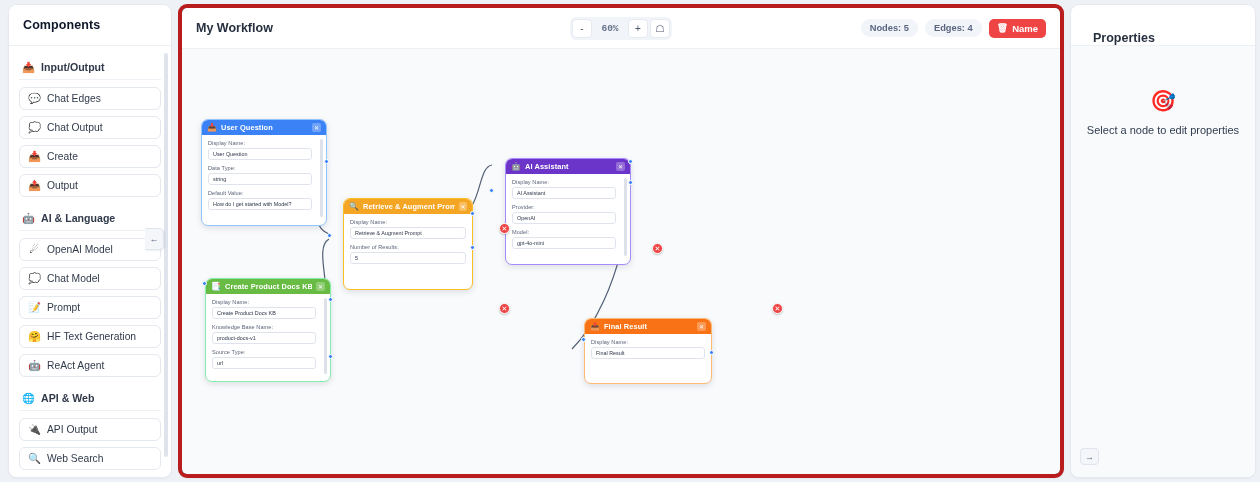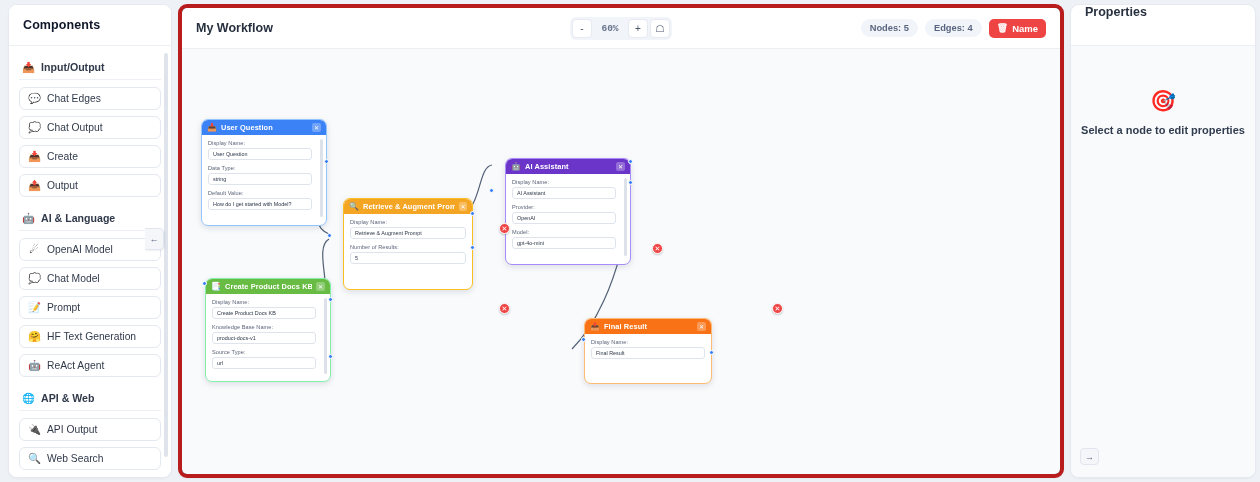--- a/index.html
+++ b/index.html
@@ -298,39 +298,39 @@
     border-radius: 9px;
     display: flex;
     flex-direction: column;
     overflow: hidden;
     position: relative;
     box-shadow: 0 1px 2px rgba(16,24,40,.04);
   }
   .props-header {
     height: 41px;
     flex: 0 0 41px;
-    display: flex; align-items: flex-start;
-    padding: 0 14px;
+    display: flex; align-items: flex-end;
+    padding: 0 22px;
     border-bottom: 1px solid #eceff4;
   }
   .props-header .title {
     font-size: 12.5px; font-weight: bold; color: #27303f;
   }
   .props-body {
     flex: 1 1 auto;
     background: #f8fafc;
     display: flex;
     flex-direction: column;
     align-items: center;
     padding-top: 44px;
     position: relative;
   }
   .props-emoji { font-size: 21px; line-height: 1; margin-bottom: 13px; }
   .props-main {
-    font-size: 11px; font-weight: bold; color: #323c4f;
+    font-size: 11px; font-weight: normal; color: #323c4f;
     text-align: right; margin-bottom: 10px;
   }
   .props-sub {
     font-size: 9.6px; color: #8a94a8;
     text-align: center; line-height: 1.45;
     width: 138px;
   }
   .props-expand {
     position: absolute;
     left: 9px; bottom: 12px;

